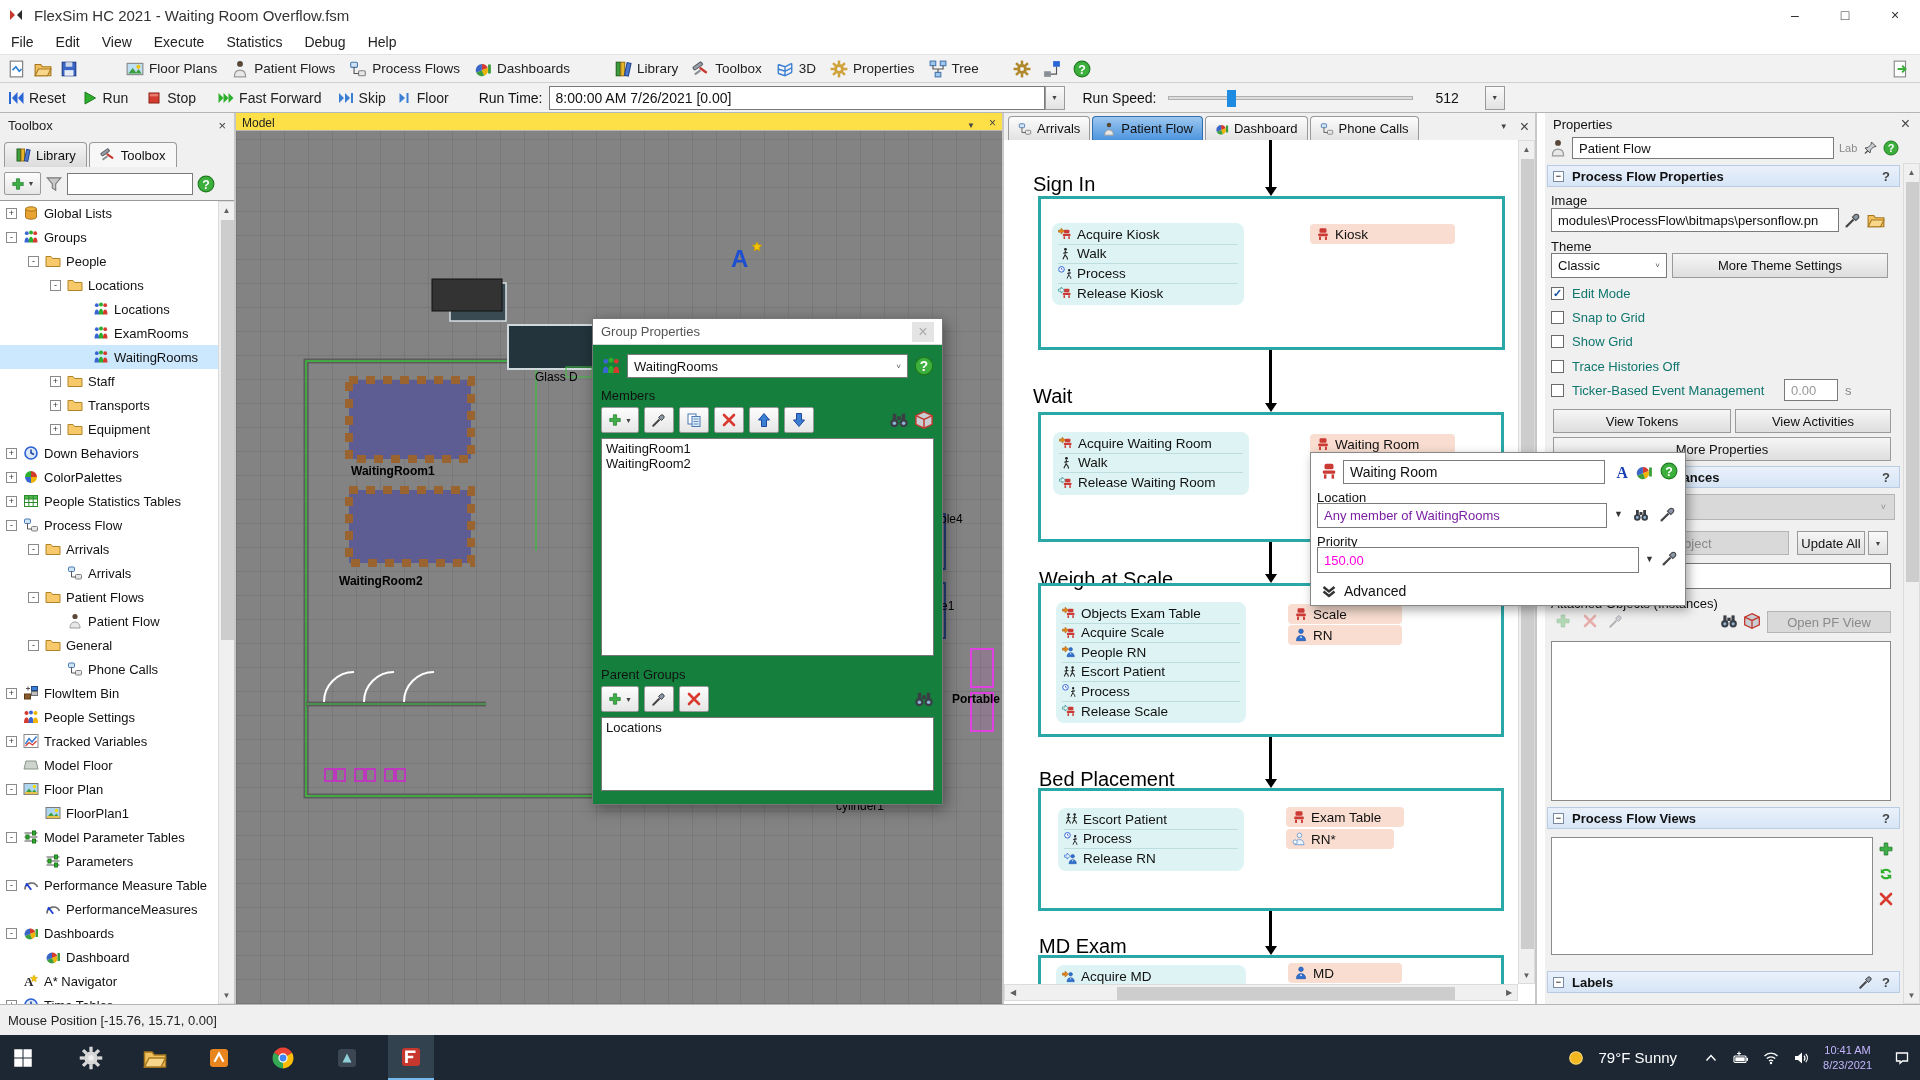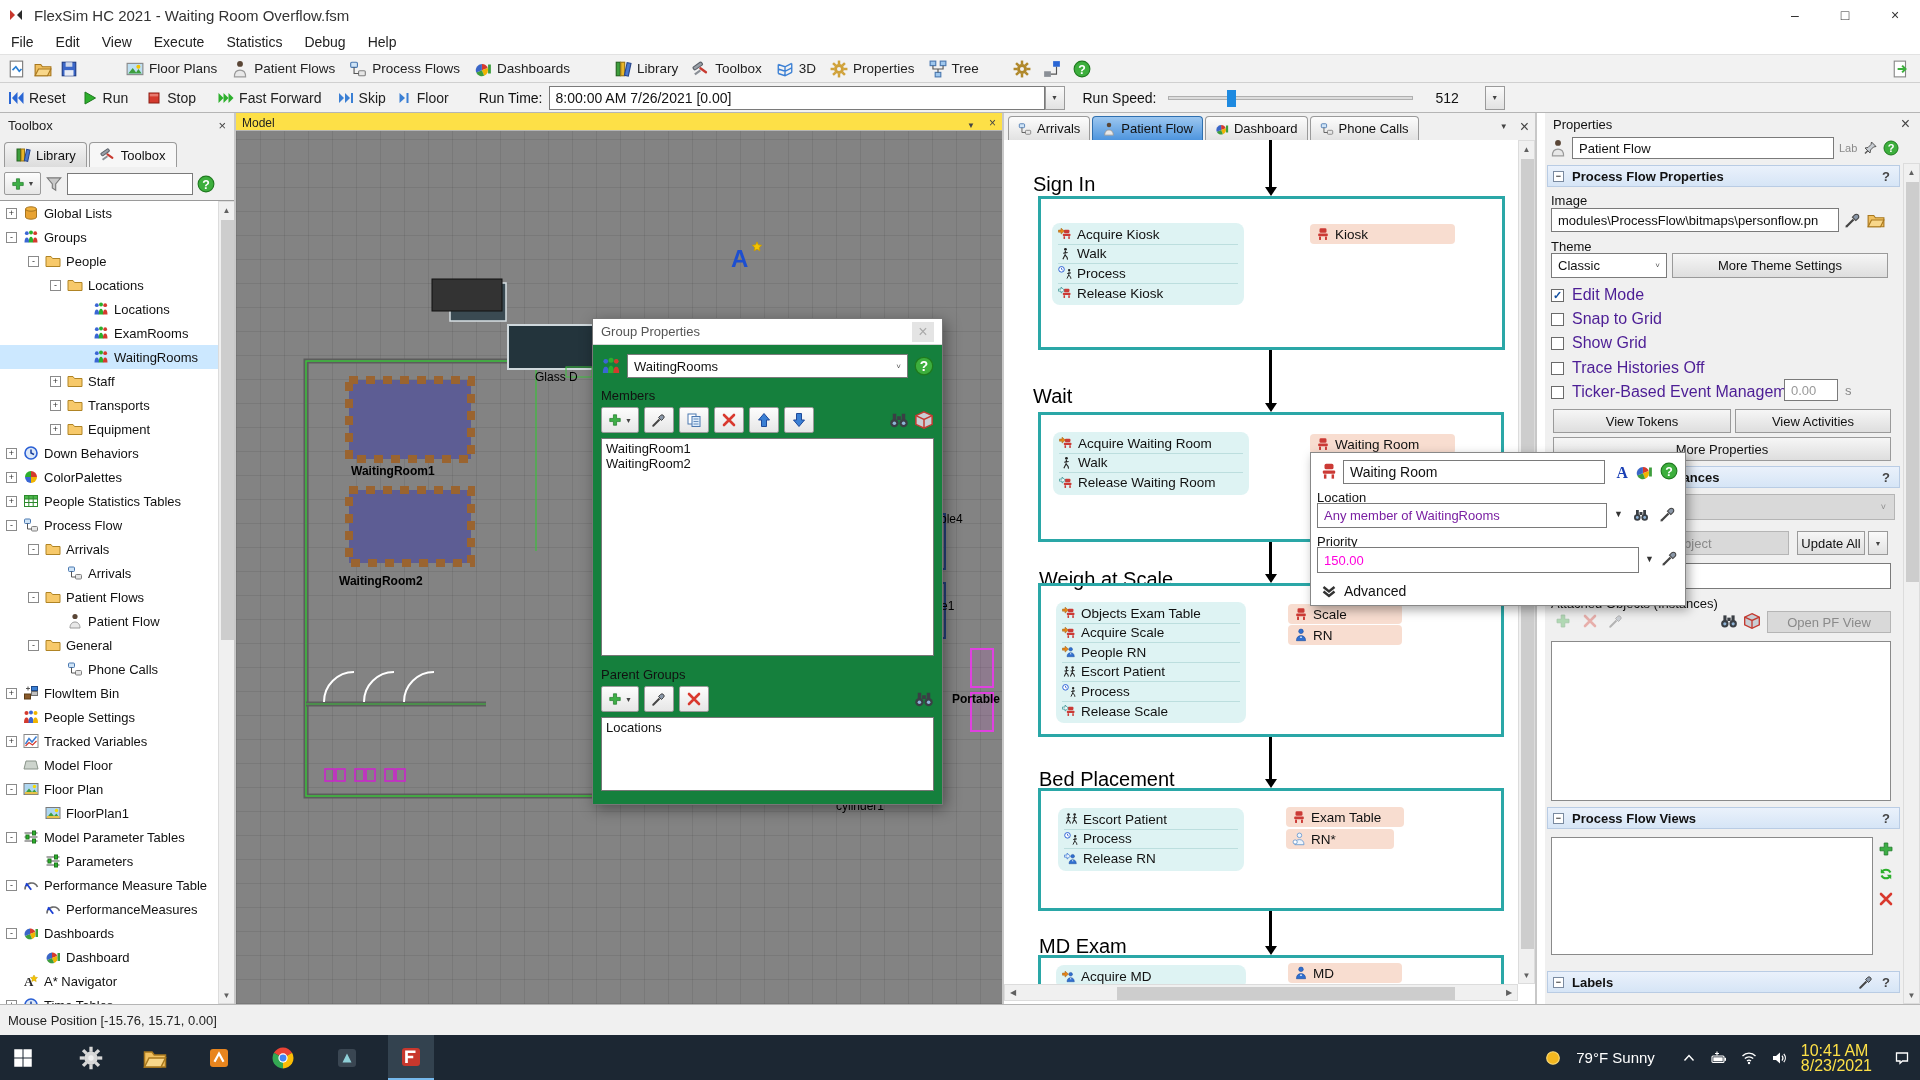--- a/index.html
+++ b/index.html
@@ -68,28 +68,28 @@
 
 #popup{left:1310px;top:452px;width:376px;height:154px;background:#fff;border:1px solid #888;box-shadow:3px 4px 10px rgba(0,0,0,.35);z-index:60}
 
 #props{left:1545px;top:113px;width:375px;height:891px;background:#f0f0f0;overflow:hidden}
 .phead{position:absolute;left:2px;width:353px;height:22px;background:linear-gradient(#eaf1fb,#d6e5f6);border:1px solid #b9cce4;display:flex;align-items:center;font-weight:bold;font-size:13px;color:#111}
 .cbox{width:11px;height:11px;border:1px solid #7a8aa0;background:#fff;font-size:9px;line-height:9px;text-align:center;color:#333;margin:0 8px 0 5px;flex:none}
 .qmark{margin-left:auto;margin-right:9px;color:#444;font-weight:bold;font-size:13px}
 .wbtn{background:linear-gradient(#f6f6f6,#dedede);border:1px solid #9a9a9a;font-size:13px;display:flex;align-items:center;justify-content:center;color:#111}
 .dis{background:#d9d9d9 !important;color:#8a8a8a !important;border-color:#b5b5b5 !important}
 .chk{width:13px;height:13px;border:1px solid #6a6a6a;background:#fff;display:inline-flex;align-items:center;justify-content:center;font-size:11px;color:#1450a0;font-weight:bold;margin-right:8px;flex:none}
-.cblabel{font-size:16px;color:#4c1d95}
+.cblabel{font-size:13px;color:#0f766e}
 
 #statusbar{left:0;top:1004px;width:1920px;height:31px;background:#f0f0f0;border-top:1px solid #b5b5b5;display:flex;align-items:center;font-size:13px;color:#222;padding-left:8px}
 #taskbar{left:0;top:1035px;width:1920px;height:45px;background:#1c2733;display:flex;align-items:center;z-index:70}
 .tbi{width:46px;height:45px;display:flex;align-items:center;justify-content:center}
 .tbi.active{background:#33424f;border-bottom:2px solid #76b9ed}
 .traytxt{color:#fff;font-size:15px}
-#clock{color:#fde047;font-size:16px;text-align:left;line-height:15px}
+#clock{color:#c4b5fd;font-size:11px;text-align:center;line-height:15px}
 </style>
 </head>
 <body>
 
 <svg width="0" height="0" style="position:absolute">
 <defs>
 <g id="g-chair">
         <rect x="4" y="1.5" width="8" height="5" rx="1.5" fill="#cb3a35"></rect>
         <rect x="2.5" y="7.5" width="11" height="3" rx="1" fill="#cb3a35"></rect>
         <rect x="3.5" y="11" width="2.2" height="3.8" fill="#cb3a35"></rect>

